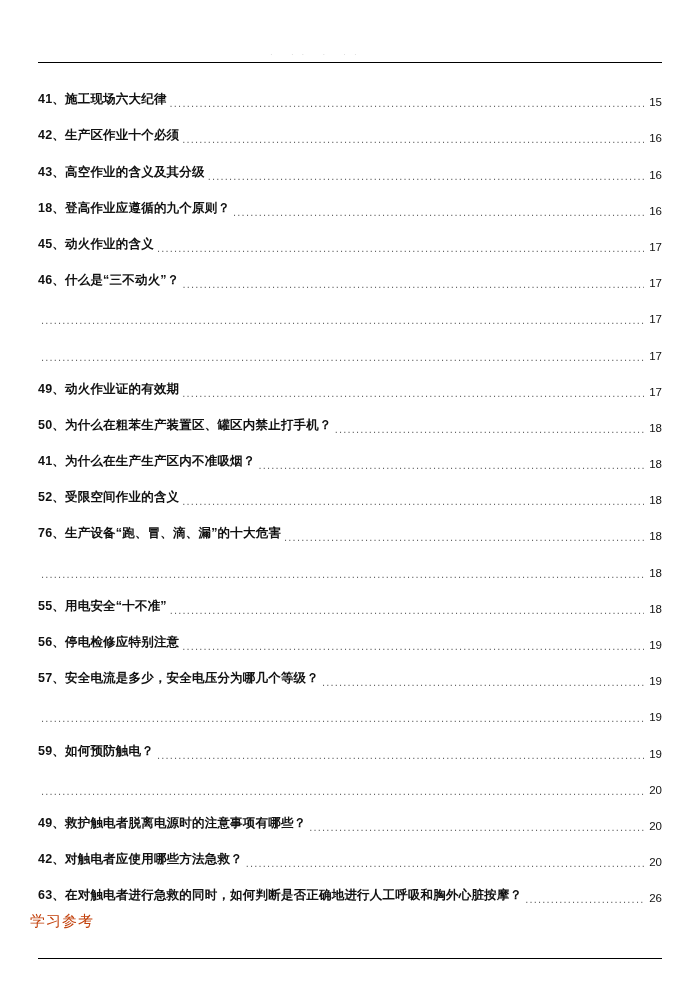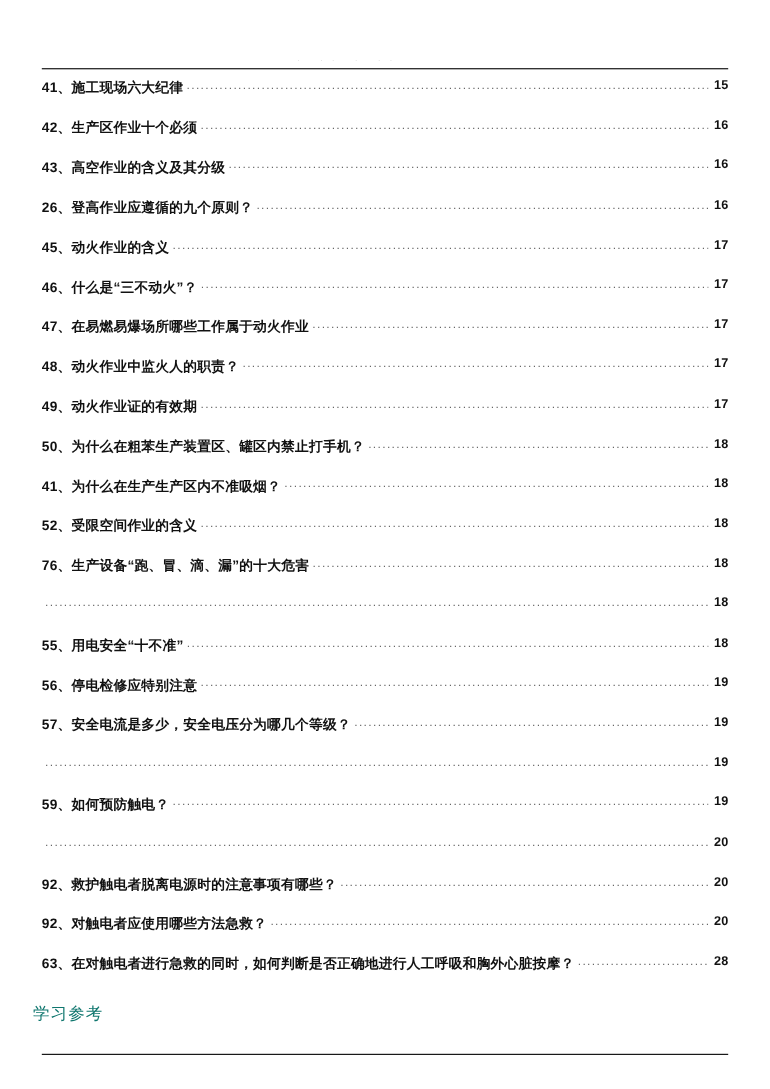--- a/index.html
+++ b/index.html
@@ -59,21 +59,21 @@
 
   .toc {
     position: absolute;
     left: 38px;
     top: 72px;
     width: 624px;
   }
 
   .toc-entry {
     display: flex;
-    align-items: flex-start;
+    align-items: flex-end;
     width: 100%;
     height: 36.2px;
     font-size: 12.5px;
     font-weight: bold;
     color: #111111;
     white-space: nowrap;
     overflow: hidden;
     text-decoration: none;
   }
 
@@ -98,33 +98,33 @@
     letter-spacing: 1.2px;
     white-space: nowrap;
   }
   .toc-entry .leader::before {
     content: "..................................................................................................................................................";
   }
 
   .toc-entry .page-num {
     flex: 0 0 auto;
     font-size: 11.5px;
-    font-weight: bold;
+    font-weight: normal;
     color: #111111;
     min-width: 16px;
     text-align: right;
   }
 
   .watermark {
     position: absolute;
     left: 30px;
     top: 912px;
     font-family: Liberation Serif, serif;
     font-size: 15px;
-    color: #0f766e;
+    color: #c2410c;
     letter-spacing: 1px;
     user-select: none;
   }
 </style>
 </head>
 <body>
 
 <div class="page">
 
   <div class="header-faint">·   ··    ·      ··</div>
@@ -140,41 +140,39 @@
         <span class="label">42、生产区作业十个必须</span>
         <span class="leader"></span>
         <span class="page-num">16</span>
       </a>
       <a class="toc-entry">
         <span class="label">43、高空作业的含义及其分级</span>
         <span class="leader"></span>
         <span class="page-num">16</span>
       </a>
       <a class="toc-entry">
-        <span class="label">26、登高作业应遵循的九个原则？</span>
+        <span class="label">18、登高作业应遵循的九个原则？</span>
         <span class="leader"></span>
         <span class="page-num">16</span>
       </a>
       <a class="toc-entry">
         <span class="label">45、动火作业的含义</span>
         <span class="leader"></span>
         <span class="page-num">17</span>
       </a>
       <a class="toc-entry">
         <span class="label">46、什么是“三不动火”？</span>
         <span class="leader"></span>
         <span class="page-num">17</span>
       </a>
       <a class="toc-entry">
-        <span class="label">47、在易燃易爆场所哪些工作属于动火作业</span>
-        <span class="leader"></span>
-        <span class="page-num">17</span>
-      </a>
-      <a class="toc-entry">
-        <span class="label">48、动火作业中监火人的职责？</span>
+        <span class="leader"></span>
+        <span class="page-num">17</span>
+      </a>
+      <a class="toc-entry">
         <span class="leader"></span>
         <span class="page-num">17</span>
       </a>
       <a class="toc-entry">
         <span class="label">49、动火作业证的有效期</span>
         <span class="leader"></span>
         <span class="page-num">17</span>
       </a>
       <a class="toc-entry">
         <span class="label">50、为什么在粗苯生产装置区、罐区内禁止打手机？</span>
@@ -222,32 +220,32 @@
       <a class="toc-entry">
         <span class="label">59、如何预防触电？</span>
         <span class="leader"></span>
         <span class="page-num">19</span>
       </a>
       <a class="toc-entry">
         <span class="leader"></span>
         <span class="page-num">20</span>
       </a>
       <a class="toc-entry">
-        <span class="label">92、救护触电者脱离电源时的注意事项有哪些？</span>
+        <span class="label">49、救护触电者脱离电源时的注意事项有哪些？</span>
         <span class="leader"></span>
         <span class="page-num">20</span>
       </a>
       <a class="toc-entry">
-        <span class="label">92、对触电者应使用哪些方法急救？</span>
+        <span class="label">42、对触电者应使用哪些方法急救？</span>
         <span class="leader"></span>
         <span class="page-num">20</span>
       </a>
       <a class="toc-entry">
         <span class="label">63、在对触电者进行急救的同时，如何判断是否正确地进行人工呼吸和胸外心脏按摩？</span>
         <span class="leader"></span>
-        <span class="page-num">28</span>
+        <span class="page-num">26</span>
       </a>
     </div>
 
   <div class="watermark">学习参考</div>
 
   <div class="footer-rule"></div>
 </div>
 
 </body></html>

